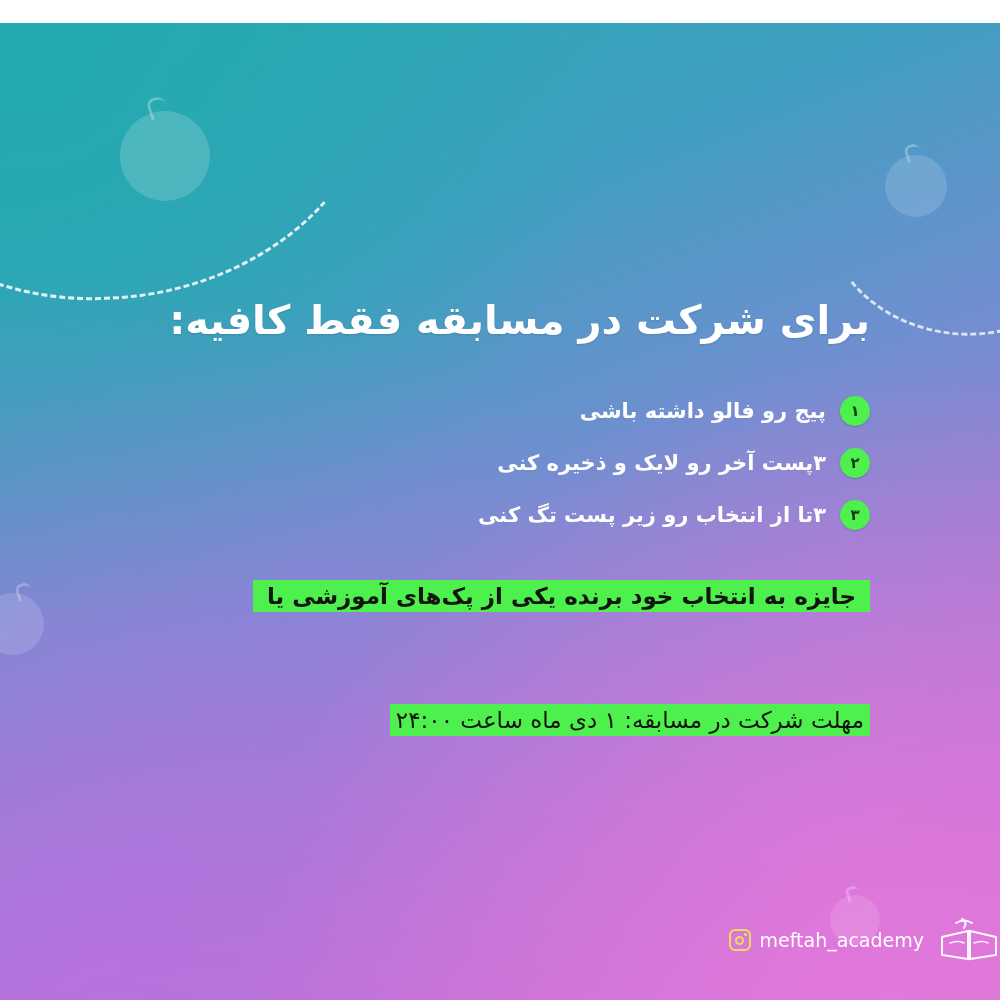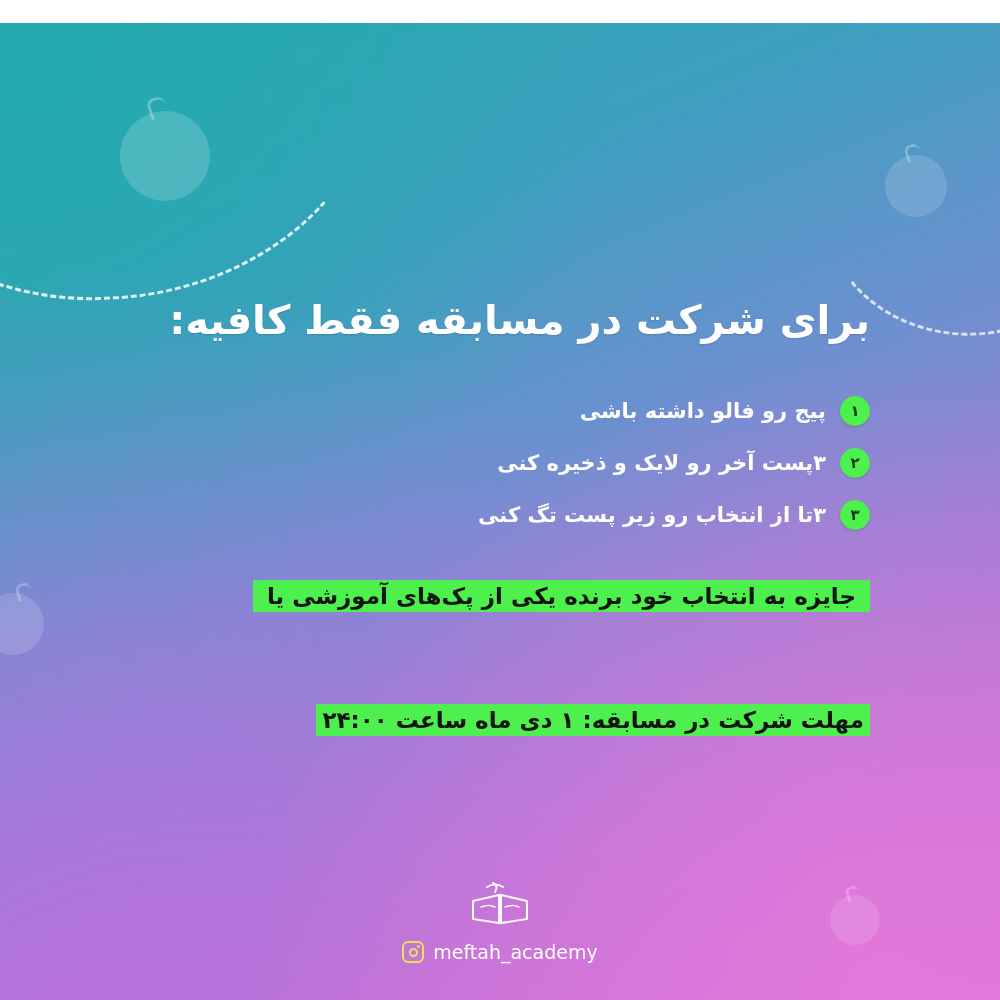--- a/index.html
+++ b/index.html
@@ -187,31 +187,31 @@
     position: absolute;
     top: 684px;
     right: 130px;
     left: 130px;
     text-align: right;
   }
   .deadline .hl {
     background: #4ef04e;
     color: #12140f;
     font-size: 23px;
-    font-weight: bold;
+    font-weight: normal;
     padding: 3px 6px;
   }
 
   
   .footer {
     position: absolute;
     left: 0; right: 0;
     bottom: 60px;
     display: flex;
-    flex-direction: column;
+    flex-direction: row;
     align-items: center;
     gap: 14px;
   }
   .brand-logo {
     width: 62px; height: 46px;
     opacity: 0.95;
   }
   .handle-row {
     display: flex;
     flex-direction: row-reverse;

